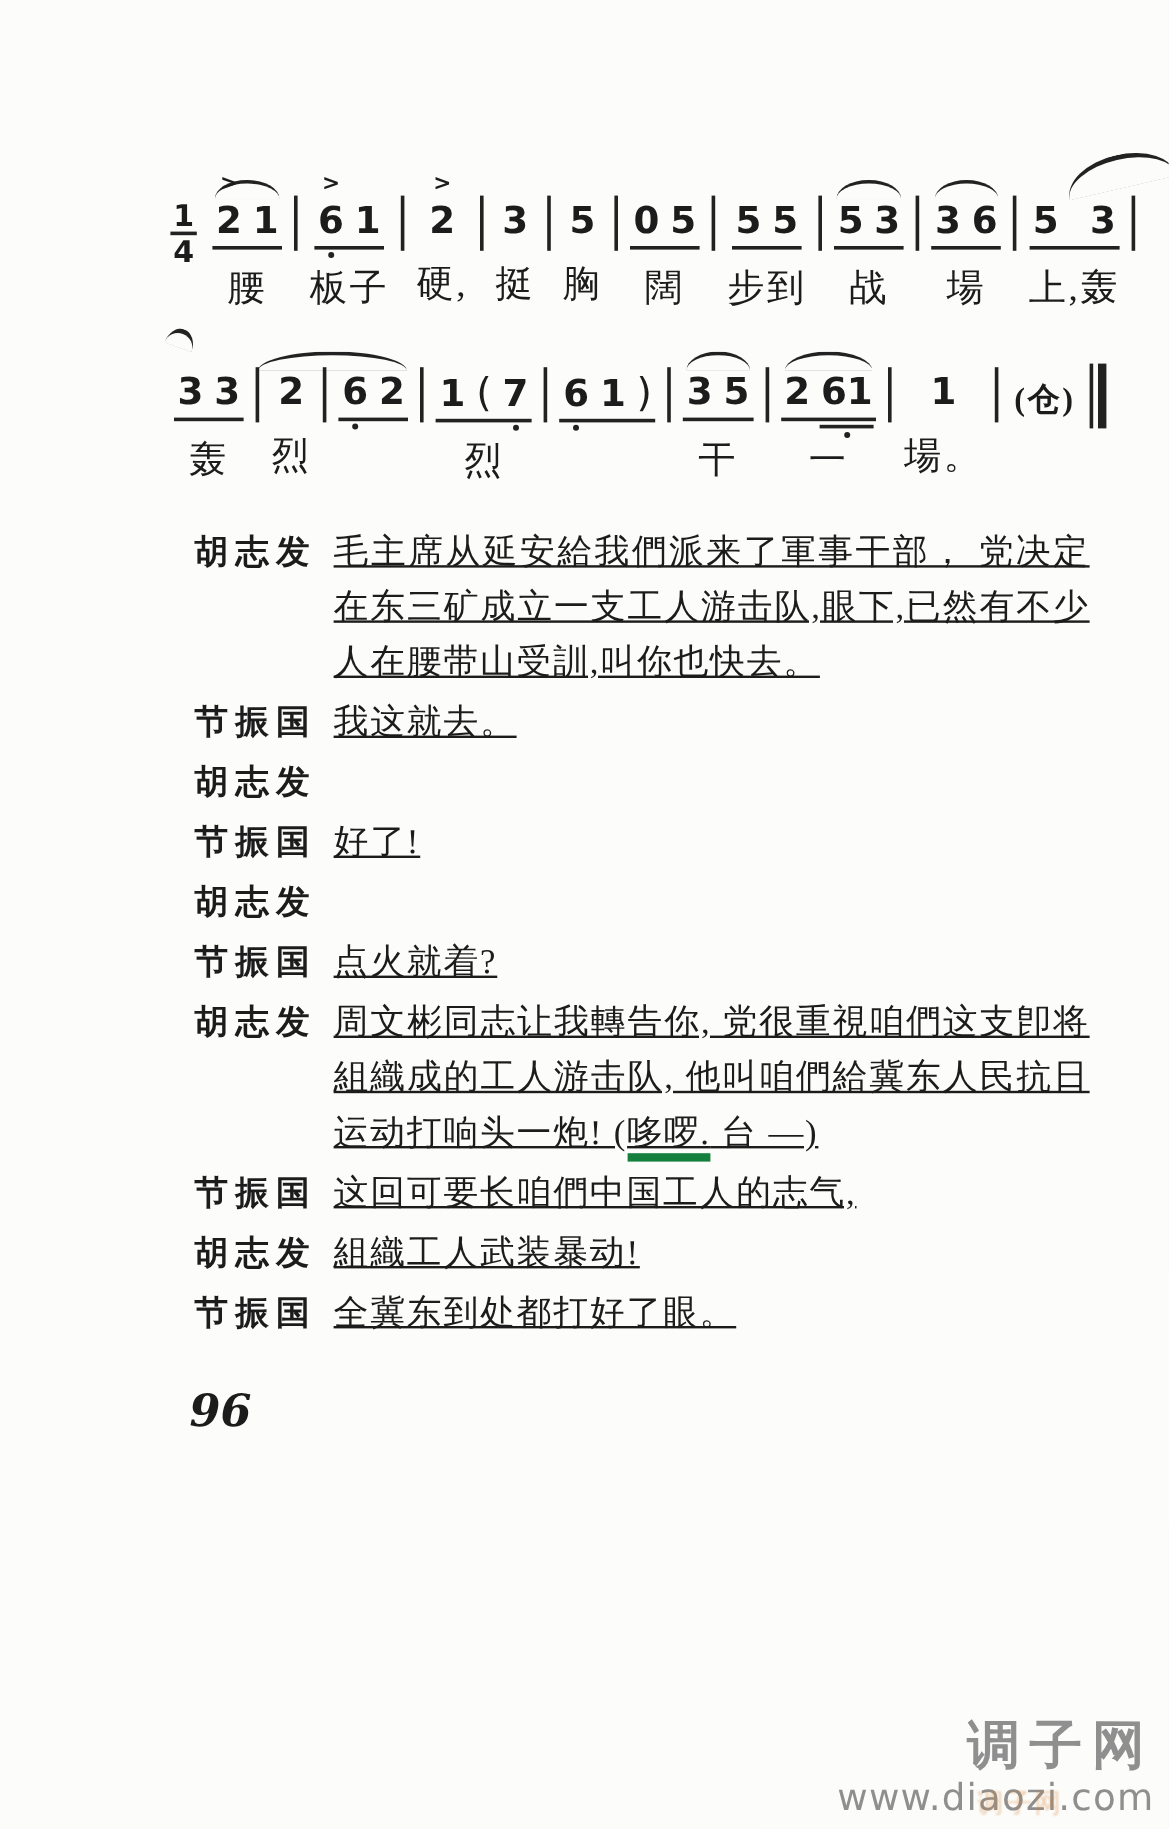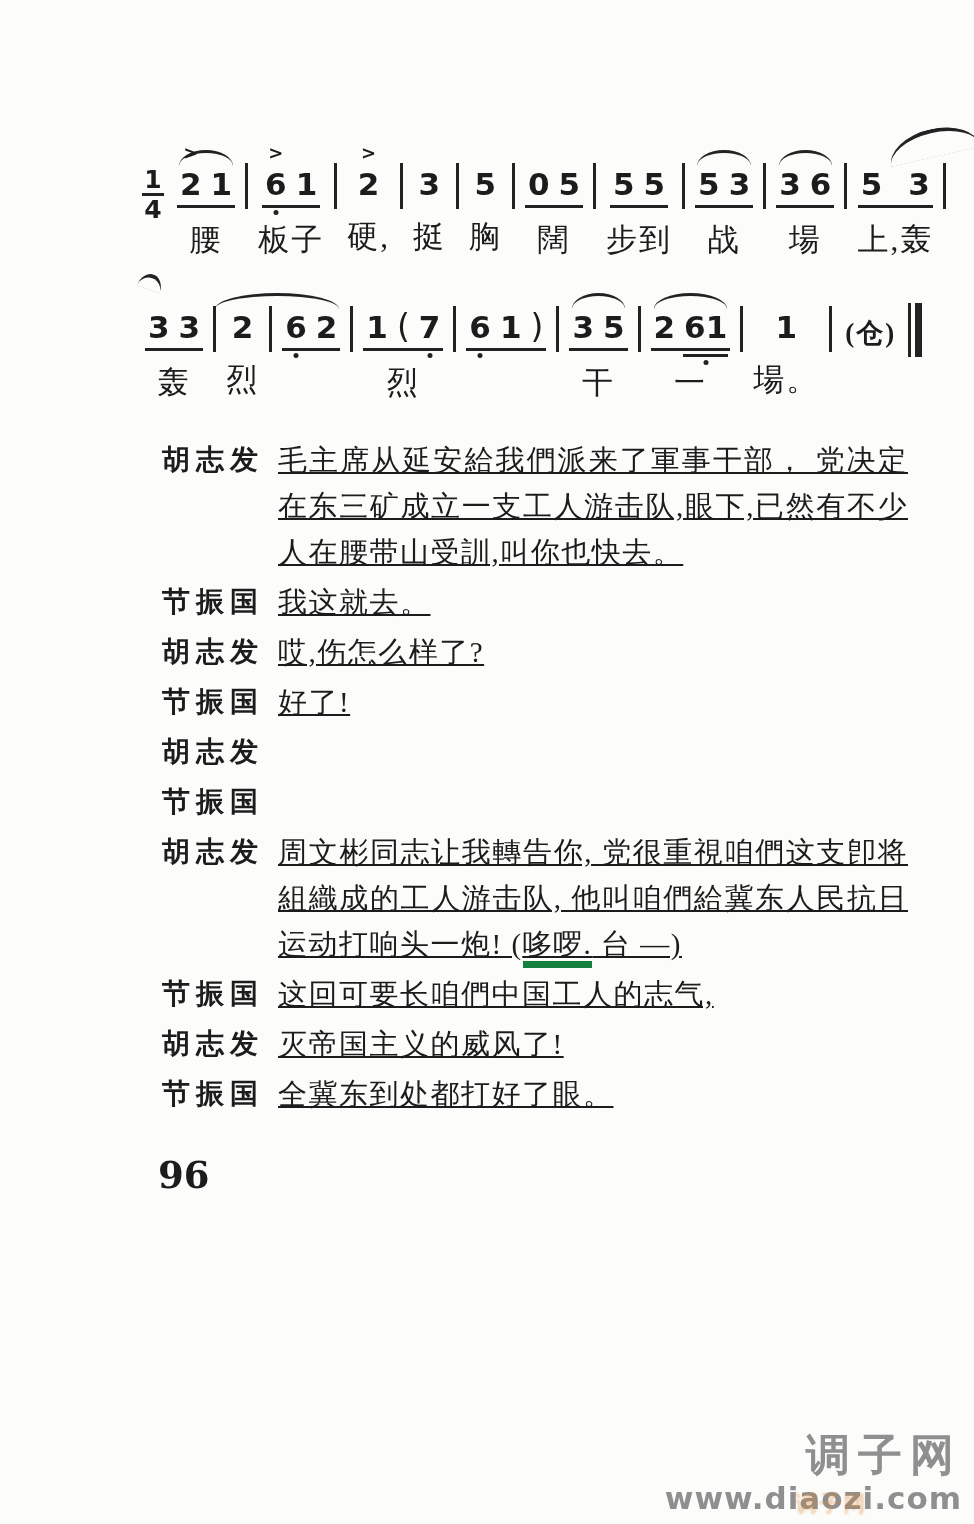--- a/index.html
+++ b/index.html
@@ -40,27 +40,27 @@
            border-radius:50% 50% 0 0 / 100% 100% 0 0;transform:rotate(20deg);}
 
   
   .dialogue{margin-top:24px;}
   .drow{display:flex;align-items:flex-start;margin-bottom:4px;margin-left:20px;}
   .dspeaker{width:112px;flex-shrink:0;font-family:"Liberation Sans","DejaVu Sans",sans-serif;
             font-weight:bold;font-size:28px;letter-spacing:6px;line-height:46px;white-space:nowrap;}
   .dtext{flex:1;font-size:29px;line-height:46px;letter-spacing:1.5px;text-align:justify;padding-left:4px;text-decoration:underline;}
   .dtext .u{border-bottom:7px solid #15803d;padding-bottom:1px;}
 
-  .pageno{margin:36px 0 0 16px;font-family:"DejaVu Serif",serif;font-weight:bold;font-size:37px;}
+  .pageno{margin:36px 0 0 16px;font-family:"DejaVu Serif",serif;font-style:italic;font-weight:bold;font-size:37px;}
 
   
   .watermark{position:absolute;right:12px;bottom:8px;text-align:right;color:#8f8f8f;
              font-family:"DejaVu Sans",sans-serif;}
   .wm-name{font-size:44px;font-weight:bold;letter-spacing:8px;line-height:50px;}
-  .wm-url{font-size:31px;font-weight:bold;letter-spacing:1px;line-height:36px;position:relative;text-align:right;}
+  .wm-url{font-size:31px;font-weight:normal;letter-spacing:1px;line-height:36px;position:relative;text-align:right;}
   .wm-ghost{position:absolute;left:44%;top:6px;color:rgba(216,130,48,0.40);font-size:22px;
             letter-spacing:2px;filter:blur(1px);pointer-events:none;}
 </style>
 </head>
 <body>
 
 <div class="page">
   <div class="content">
     <div id="music">
         <div class="music-line">
@@ -263,43 +263,43 @@
         <div class="drow">
           <div class="dspeaker">胡志发</div>
           <div class="dtext"><span>毛主席从延安給我們派来了軍事干部， 党决定在东三矿成立一支工人游击队,眼下,已然有不少人在腰带山受訓,叫你也快去。</span></div>
         </div>
         <div class="drow">
           <div class="dspeaker">节振国</div>
           <div class="dtext"><span>我这就去。</span></div>
         </div>
         <div class="drow">
           <div class="dspeaker">胡志发</div>
-          <div class="dtext"><span>哎,伤怎么样了?</span></div>
         </div>
         <div class="drow">
           <div class="dspeaker">节振国</div>
           <div class="dtext"><span>好了!</span></div>
         </div>
         <div class="drow">
           <div class="dspeaker">胡志发</div>
         </div>
         <div class="drow">
           <div class="dspeaker">节振国</div>
+          <div class="dtext"><span>点火就着?</span></div>
         </div>
         <div class="drow">
           <div class="dspeaker">胡志发</div>
           <div class="dtext"><span>周文彬同志让我轉告你, 党很重視咱們这支卽将組織成的工人游击队, 他叫咱們給冀东人民抗日运动打响头一炮! (</span><span class="u">哆啰.</span><span> 台 —)</span></div>
         </div>
         <div class="drow">
           <div class="dspeaker">节振国</div>
           <div class="dtext"><span>这回可要长咱們中国工人的志气,</span></div>
         </div>
         <div class="drow">
           <div class="dspeaker">胡志发</div>
-          <div class="dtext"><span>灭帝国主义的威风了!</span></div>
+          <div class="dtext"><span>組織工人武装暴动!</span></div>
         </div>
         <div class="drow">
           <div class="dspeaker">节振国</div>
           <div class="dtext"><span>全冀东到处都打好了眼。</span></div>
         </div>
       </div>
     <div class="pageno">96</div>
   </div>
   <div class="watermark">
     <div class="wm-name">调子网</div>

